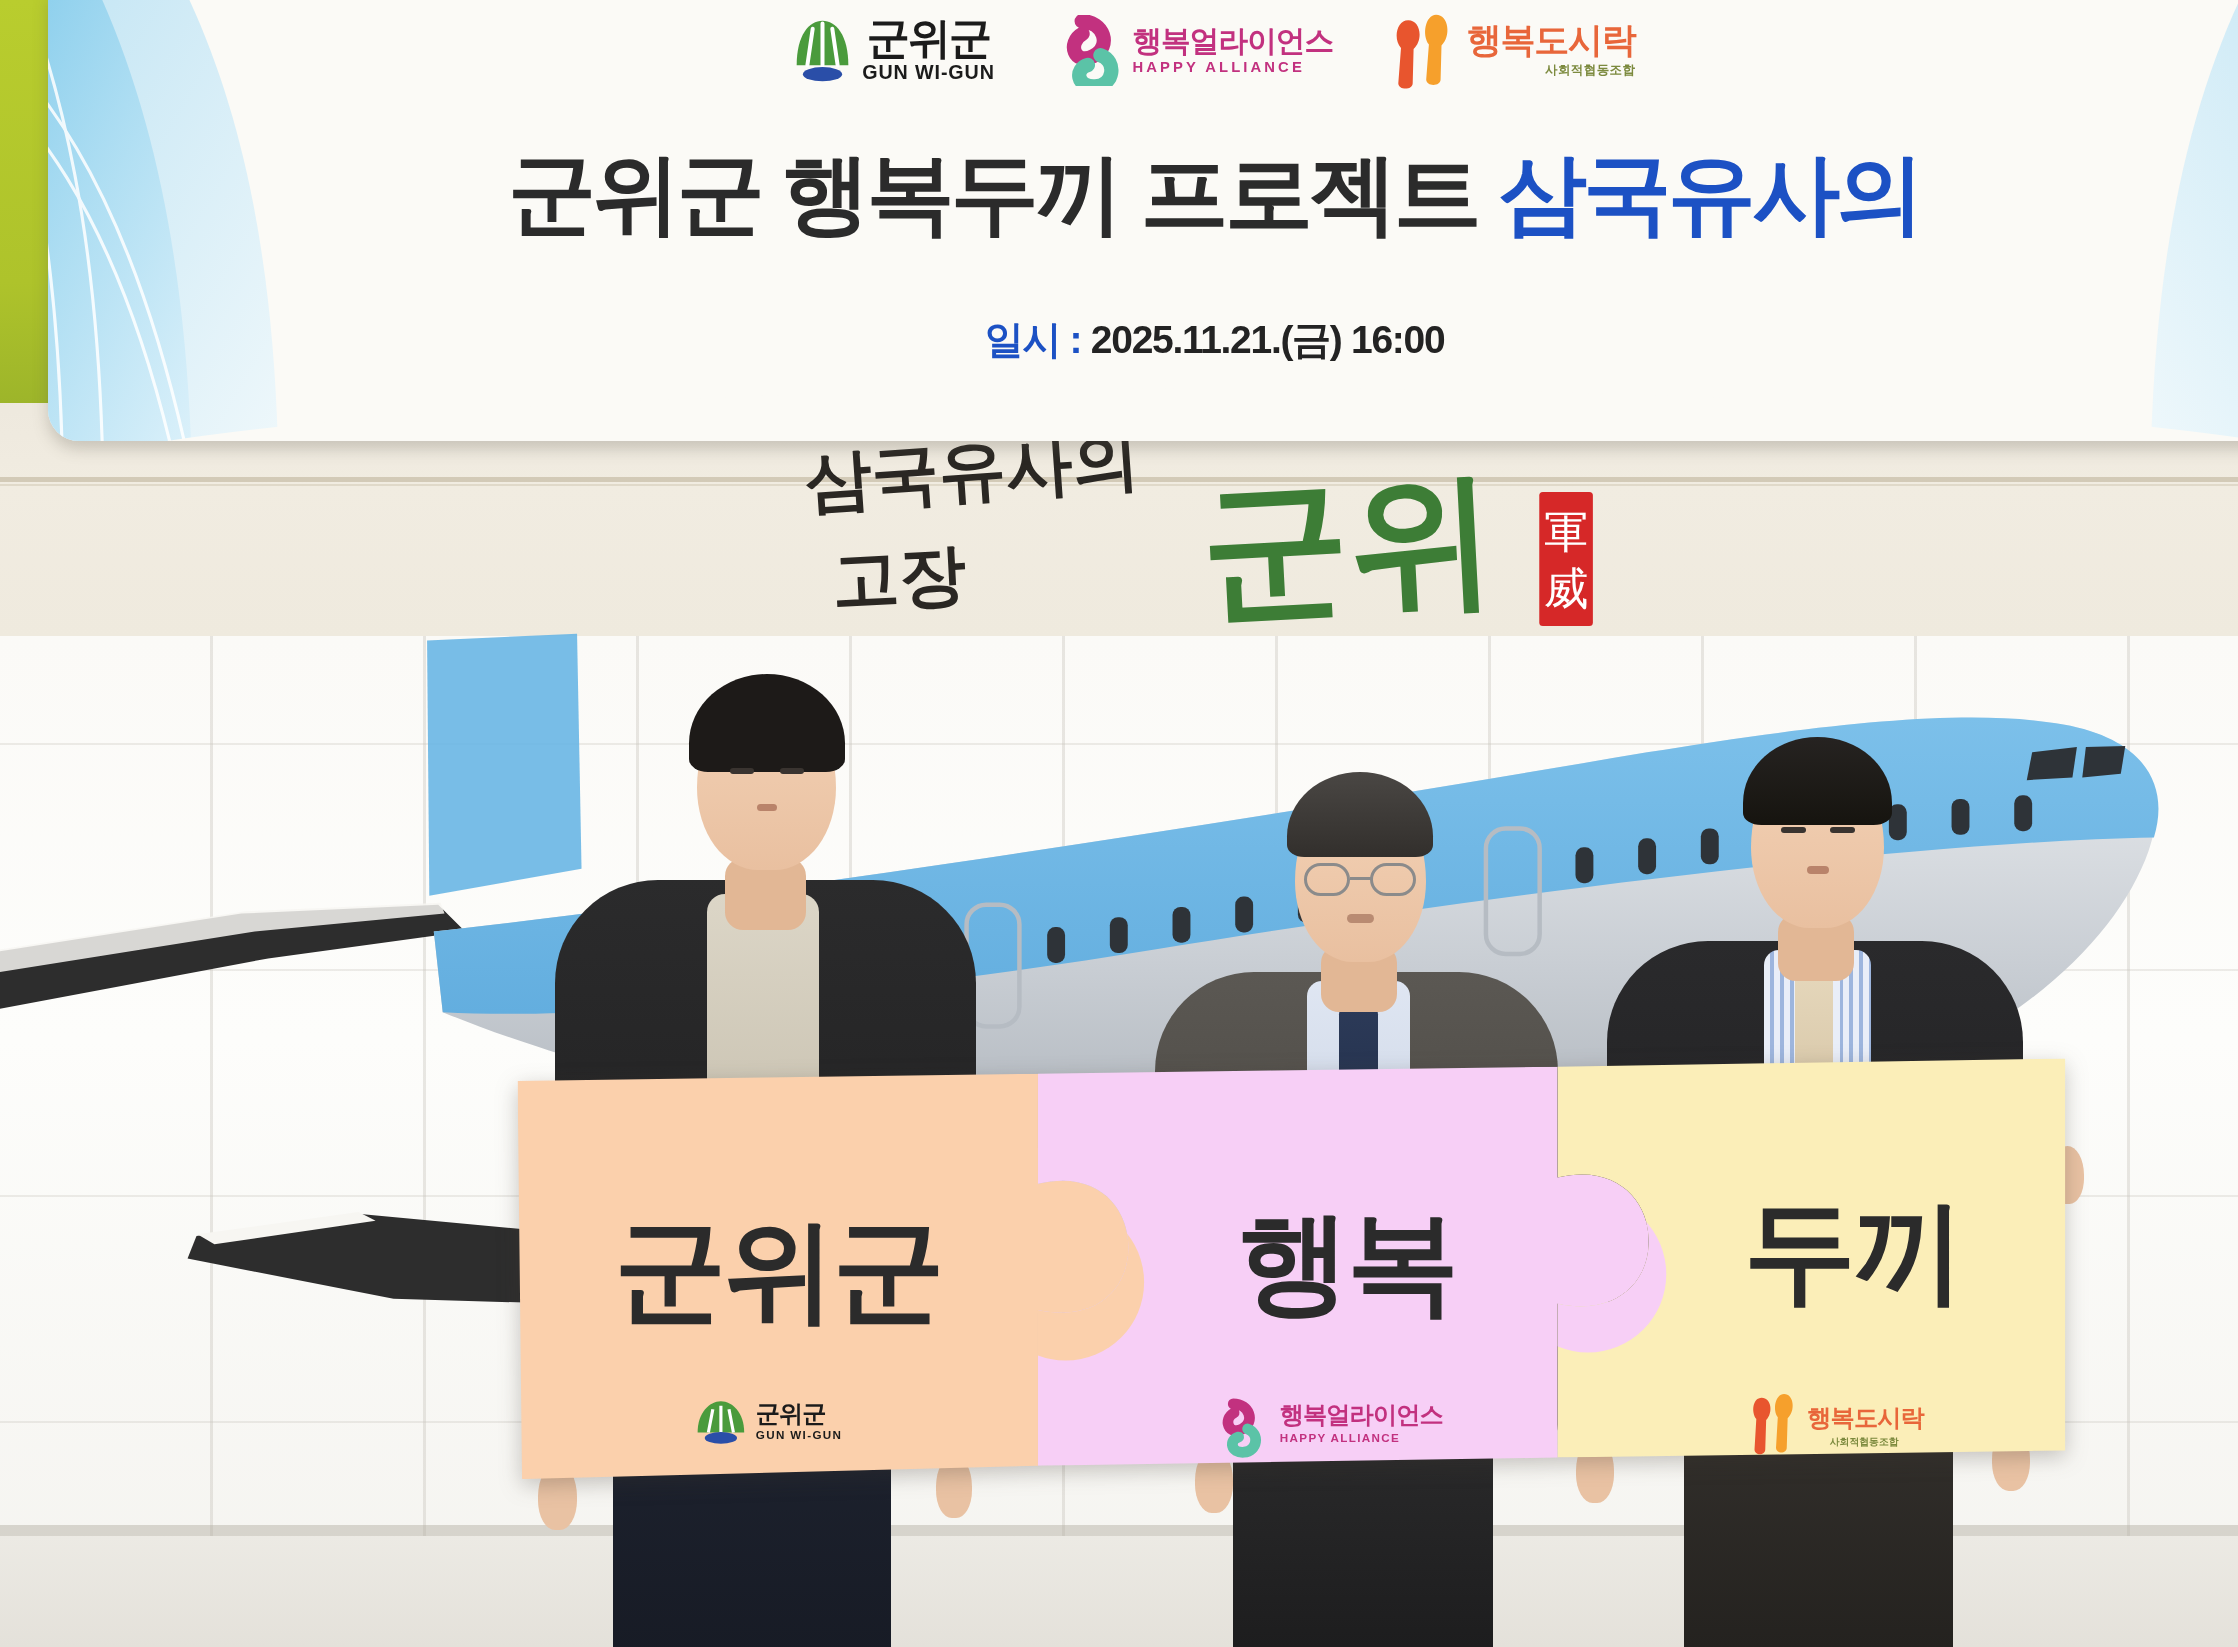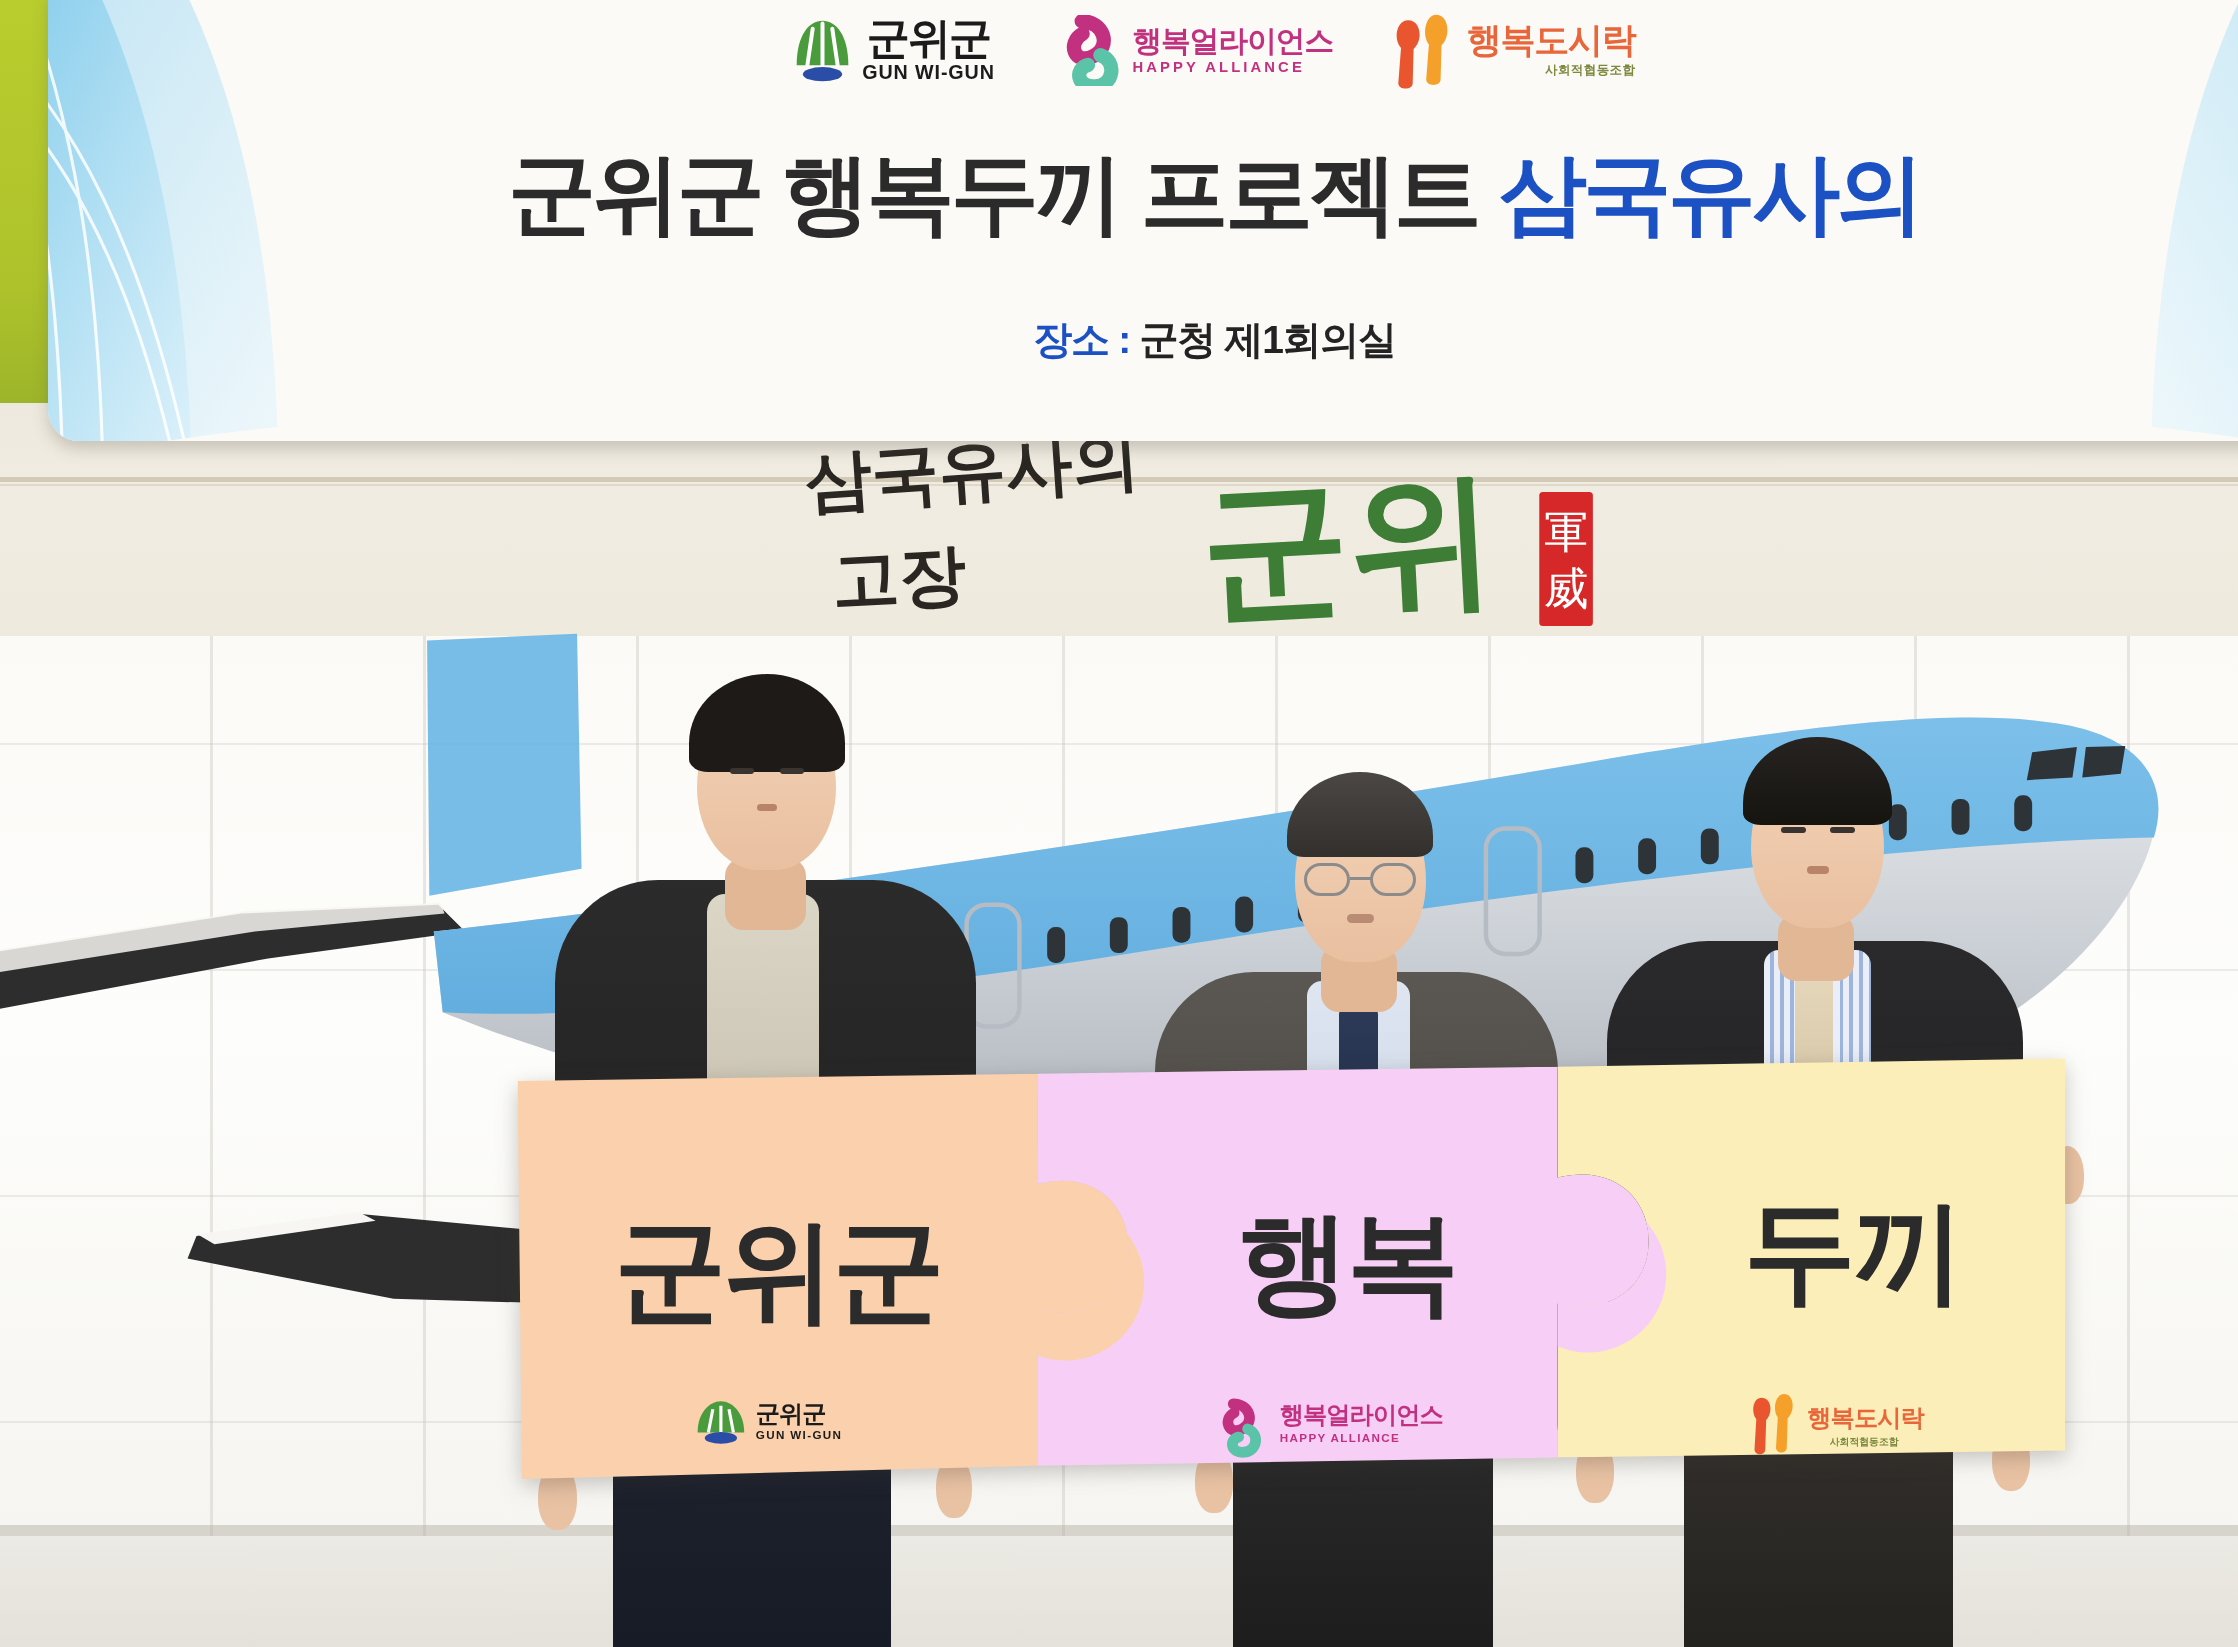--- a/index.html
+++ b/index.html
@@ -442,20 +442,20 @@
 
     </div>
 
     <div class="banner-title">
       <span>군위군 행복두끼 프로젝트</span>
       <span class="accent">삼국유사의</span>
     </div>
 
     <div class="banner-meta">
       <div>
-        <span class="lbl">장소 :</span>
-        <span>군청 제1회의실</span>
+        <span class="lbl">일시 :</span>
+        <span>2025.11.21.(금) 16:00</span>
       </div>
     </div>
   </div>
 
 </div>
 
 
 </body></html>

